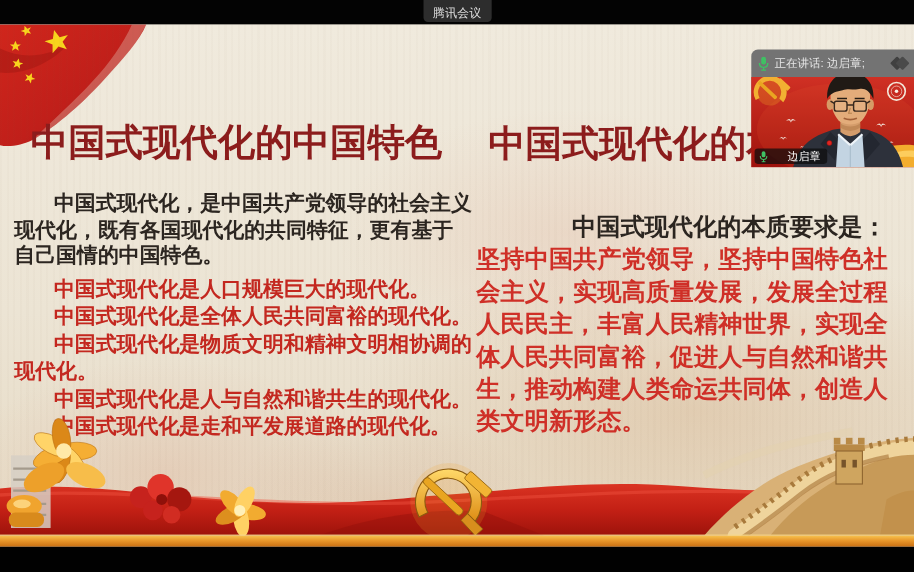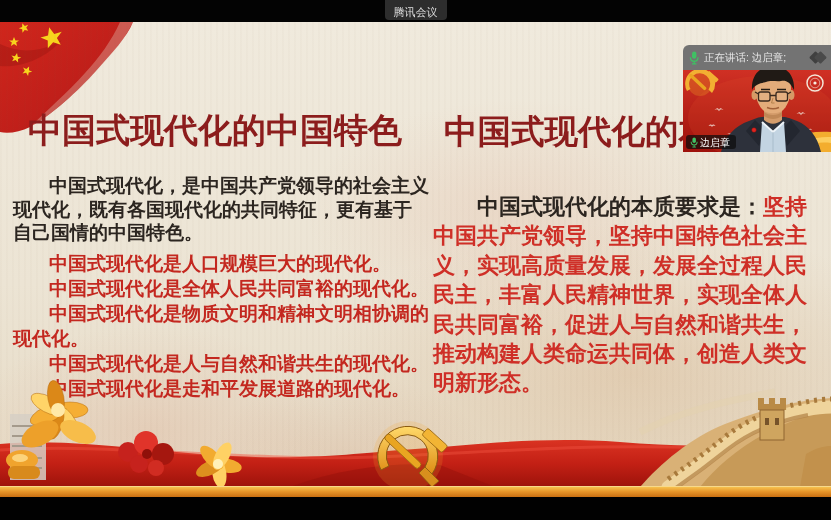--- a/index.html
+++ b/index.html
@@ -38,38 +38,38 @@
       font-weight:bold;font-size:33.5px;line-height:1.1;color:#8c1c1c;z-index:1;}
 
   .serif{font-family:"Liberation Serif","DejaVu Serif",serif;font-weight:bold;}
   .intro{position:absolute;left:13px;top:152px;width:417px;font-size:19px;line-height:23.5px;
          color:#2b2520;text-indent:36px;}
   .bullets{position:absolute;left:13px;top:229px;width:417px;font-size:19px;line-height:25px;
          color:#c4271f;}
   .bullets p{margin:0;text-indent:36px;}
   .right-para{position:absolute;left:433px;top:148px;width:384px;font-size:22px;
          line-height:29.4px;text-indent:44px;color:#cf2f27;z-index:1;}
-  .right-para .lead{color:#2b2520;}
+  .right-para .lead{color:#2b2520;margin-left:43px;}
 
   .decor-bottom{position:absolute;left:0;bottom:10px;z-index:2;}
   .goldstrip{position:absolute;left:0;bottom:0;width:831px;height:10px;z-index:3;
       background:linear-gradient(180deg,#f6c14e 0%,#e8962a 45%,#c96f12 100%);
       border-top:1px solid #f8d98a;}
 
   
   .speaker{position:absolute;left:683px;top:45px;width:148px;z-index:10;}
   .sp-header{height:25px;background:#737373;border-radius:6px 0 0 0;display:flex;
       align-items:center;padding:0 6px;gap:5px;box-sizing:border-box;}
   .sp-title{font-size:10.5px;color:#e6e6e6;white-space:nowrap;overflow:hidden;}
   .wm{margin-left:auto;display:flex;align-items:center;}
   .wm i{display:block;width:9px;height:9px;transform:rotate(45deg);border-radius:1px;}
   .wm i:nth-child(1){background:#404040;}
   .wm i:nth-child(2){background:#4a4a4a;margin-left:-4px;}
   .sp-video{position:relative;width:148px;height:82px;background:#a81410;overflow:hidden;}
-  .name-badge{position:absolute;left:3px;bottom:3px;display:flex;align-items:center;gap:2px;
+  .name-badge{position:absolute;left:3px;bottom:3px;display:flex;align-items:center;gap:18px;
       background:rgba(12,12,12,.72);border-radius:3px;padding:1.5px 6px 1.5px 4px;}
   .name-badge span{font-size:10px;color:#fff;line-height:11px;}
 
   .bottombar{position:absolute;top:497px;left:0;width:831px;height:23px;background:#010101;}
 </style>
 </head>
 <body>
 
 <div class="screen">
 

